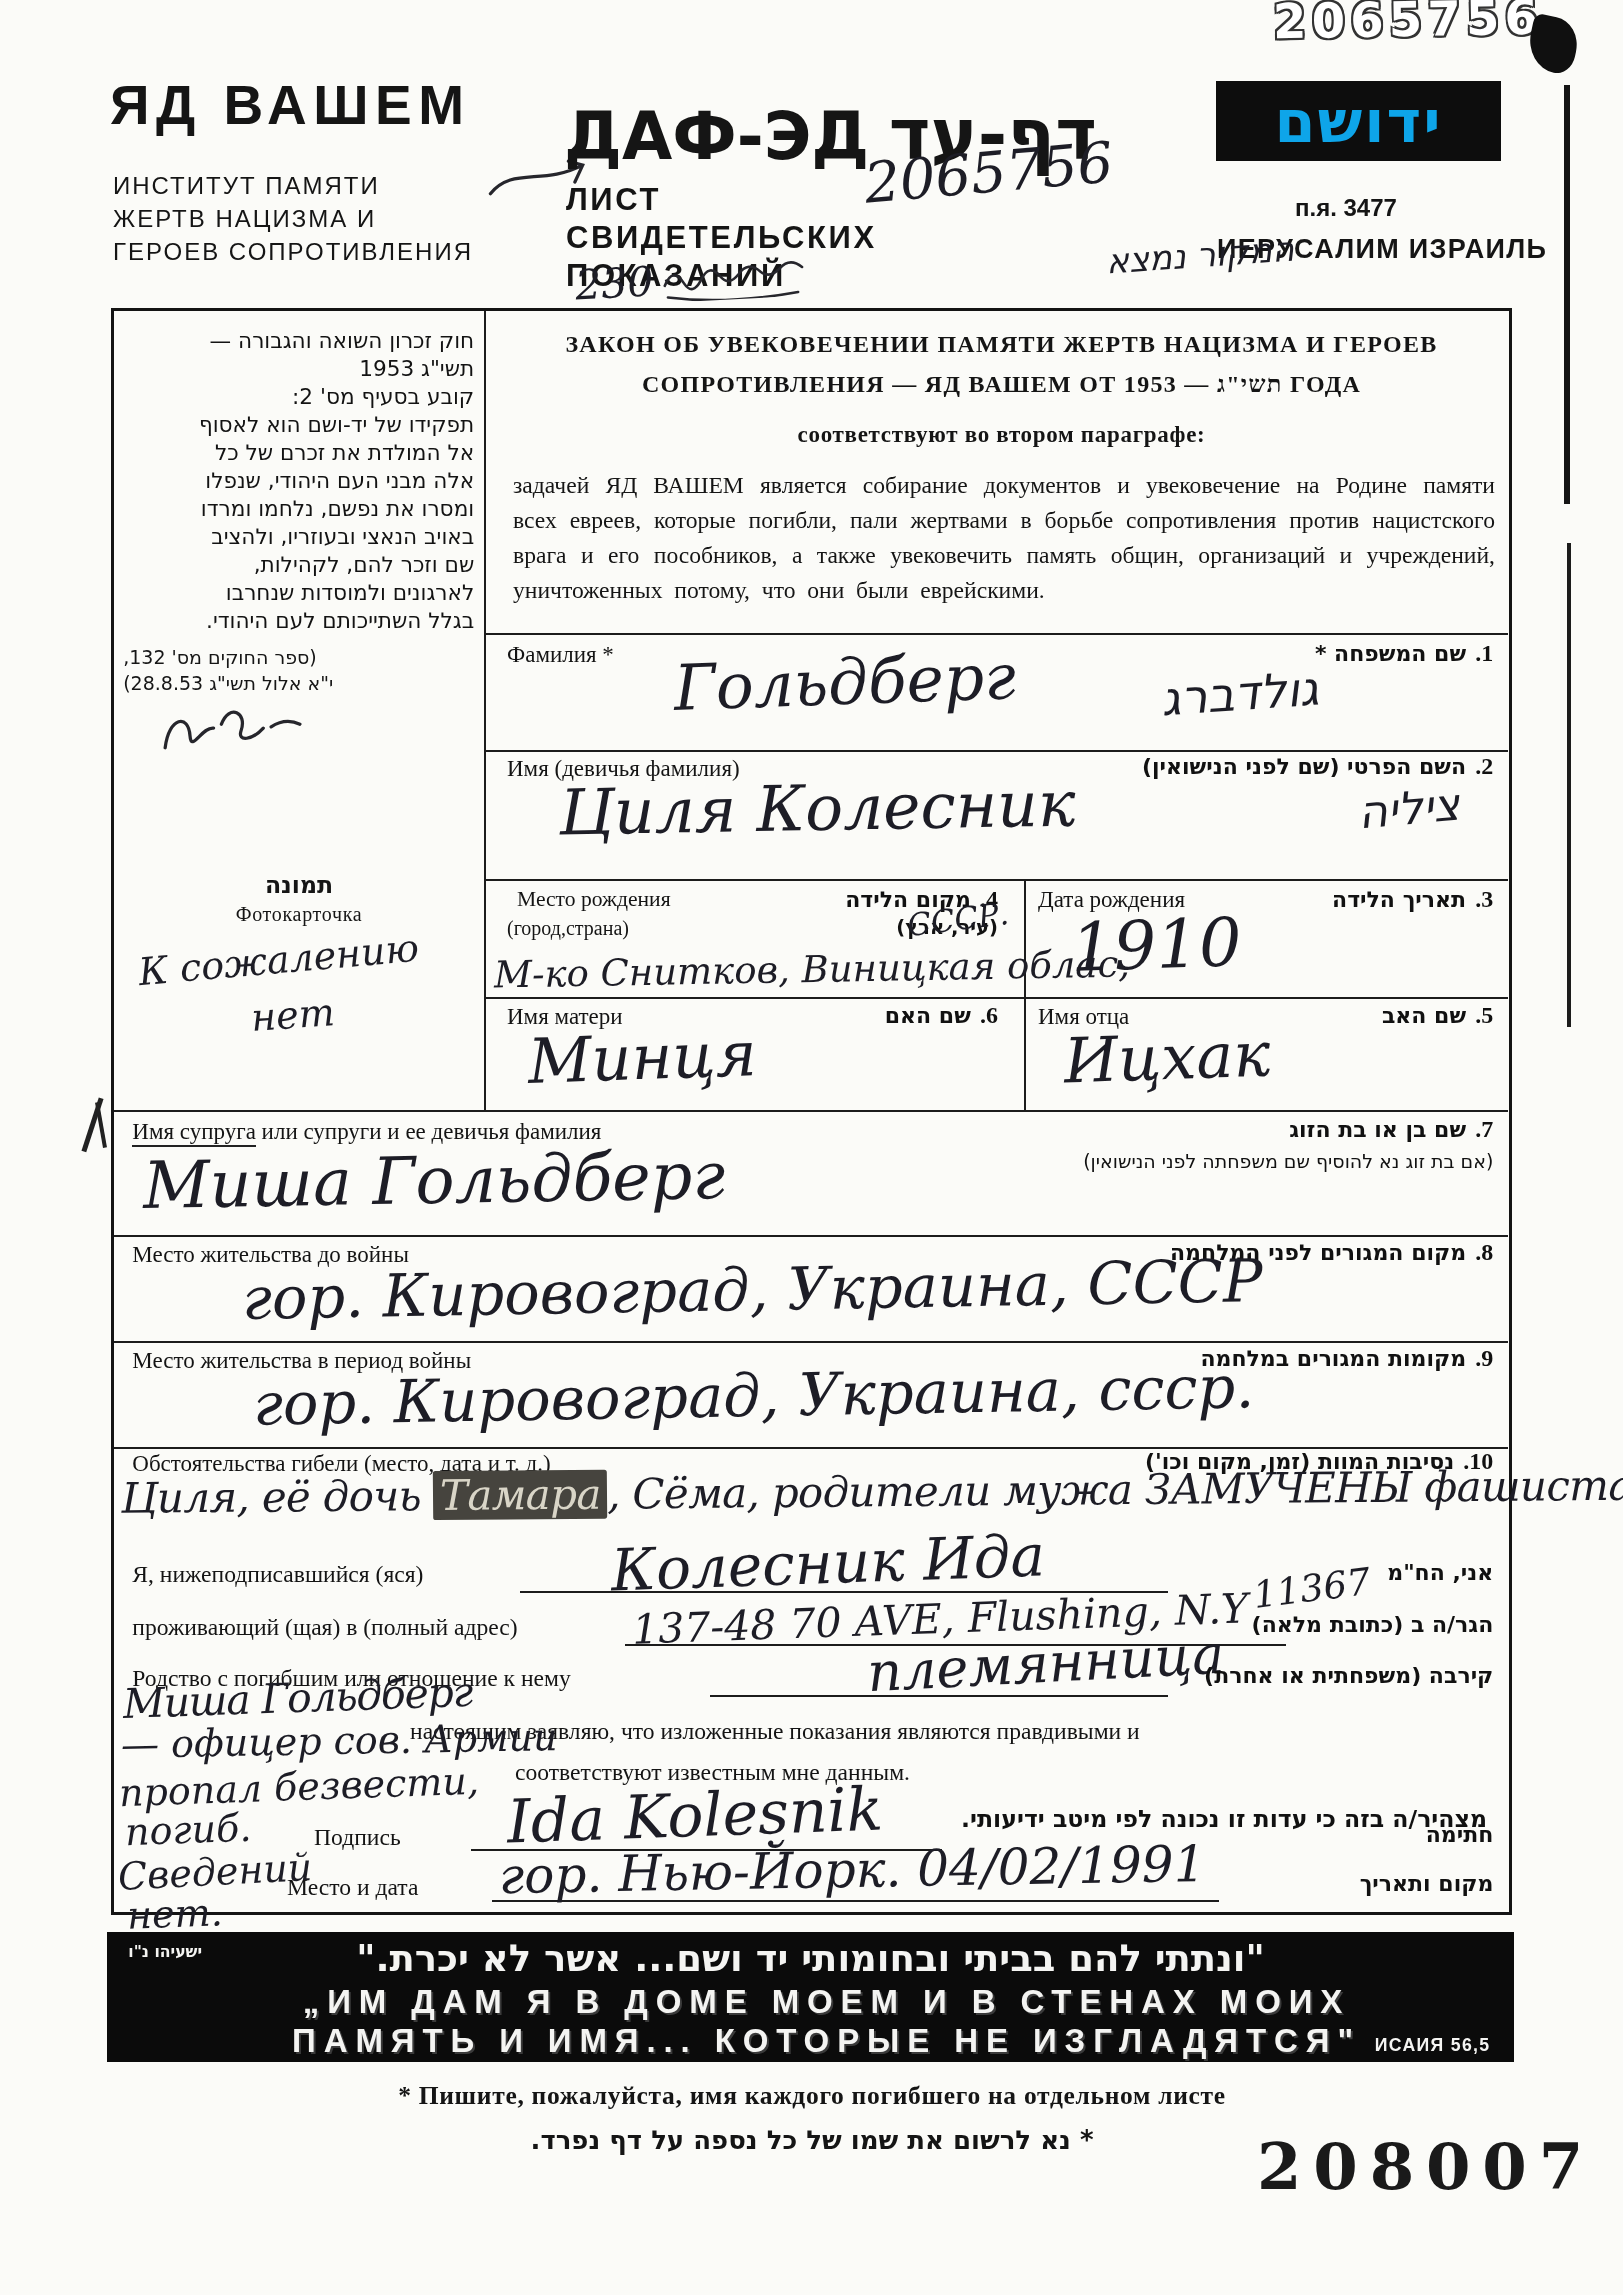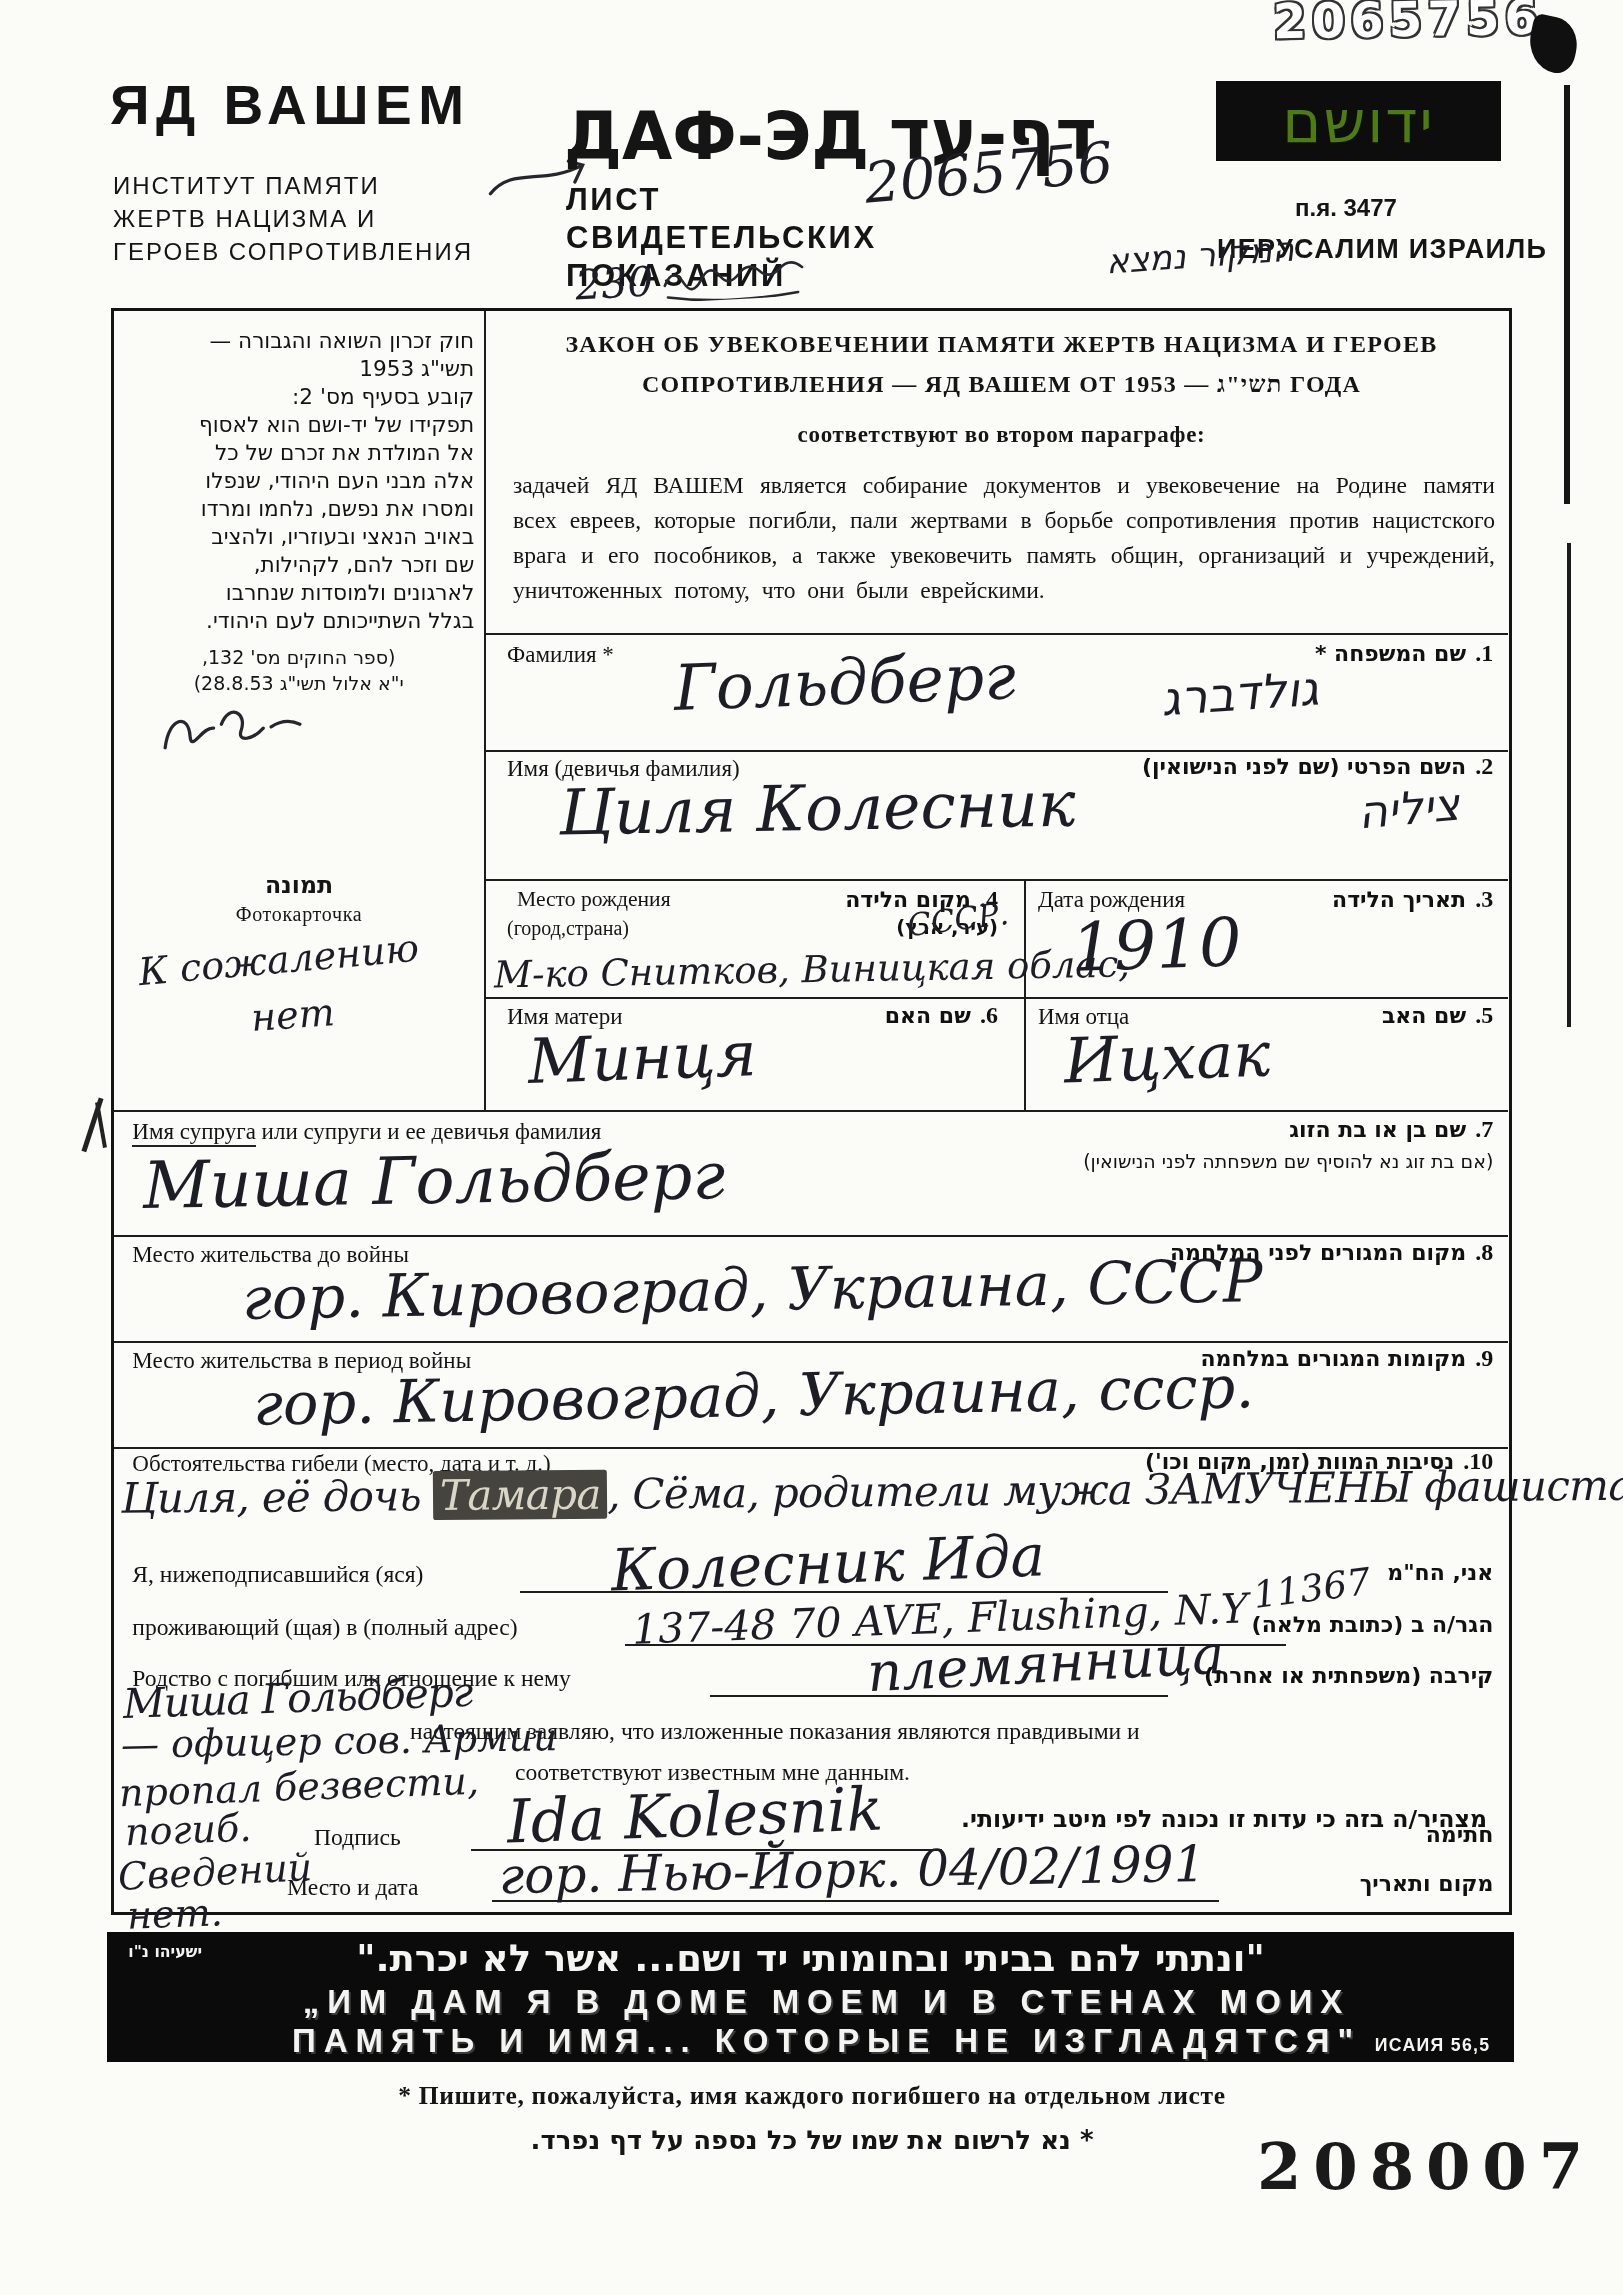--- a/index.html
+++ b/index.html
@@ -12,21 +12,21 @@
   .lblru{position:absolute;font-family:"Liberation Serif",serif;font-size:23px;color:#141414;white-space:nowrap;}
   .lblhe{position:absolute;display:flex;direction:rtl;gap:9.2px;align-items:baseline;
          font-family:"DejaVu Sans",sans-serif;font-weight:700;font-size:22px;color:#111;white-space:nowrap;}
   .num{direction:ltr;unicode-bidi:isolate;font-family:"Liberation Serif",serif;font-weight:700;font-size:24px;}
   .hline{position:absolute;height:2px;background:#1c1c1c;}
   .vline{position:absolute;width:2px;background:#1c1c1c;}
   .heb{font-family:"DejaVu Sans",sans-serif;direction:rtl;}
   .lawline{font-family:"DejaVu Sans",sans-serif;font-size:21.6px;line-height:28px;direction:rtl;
            text-align:right;color:#131313;}
   .lawref{font-family:"DejaVu Sans",sans-serif;font-size:19px;line-height:25.5px;direction:rtl;
-          text-align:center;color:#161616;}
+          text-align:left;color:#161616;}
   .introhead{position:absolute;left:380px;width:1015px;text-align:center;font-weight:700;
              font-size:24px;letter-spacing:1.3px;font-family:"Liberation Serif",serif;}
   .mark{background:#46443e;color:#d9d5c7;padding:0 6.5px;border-radius:2.6px;}
   .banner{position:absolute;left:107px;top:1932px;width:1407px;height:130px;background:#0b0b0b;color:#f4f4f2;}
   .banner-ru{position:absolute;left:16px;width:100%;text-align:center;font-family:"Liberation Sans",sans-serif;
              font-weight:700;font-size:33px;letter-spacing:7.9px;text-shadow:2px 2px 0 #3a3a3a;white-space:nowrap;}
   .outline-num{color:#ffffff;font-family:"DejaVu Sans",sans-serif;font-weight:800;
                text-shadow:-2px -2px 0 #333,2px -2px 0 #333,-2px 2px 0 #333,2px 2px 0 #333,0 2px 0 #333,2px 0 0 #333;}
   .u1{border-bottom:2px solid #222;padding-bottom:1.3px;}
   svg.scrawl{position:absolute;overflow:visible;}
@@ -64,21 +64,21 @@
   <div class="abs" style="left:575px;top:257px;display:flex;align-items:center;gap:6.5px;transform:rotate(-3deg);">
     <span class="hw" style="position:static;font-size:41px;">230</span>
     <svg width="203" height="43" viewBox="0 0 310 66">
       <path d="M6,40 q14,-30 30,-2 q12,20 26,-4 q14,-26 30,-4 q12,16 28,-2 q16,-20 34,-2 q14,12 30,-4 q16,-16 34,0 M10,58 q90,16 200,2" stroke="#26262c" stroke-width="4" fill="none" stroke-linecap="round"></path>
     </svg>
   </div>
 
   <div class="abs outline-num" style="left:1273px;top:-9.2px;font-size:48px;letter-spacing:5.2px;transform:rotate(-1deg);">2065756</div>
 
   <div class="abs" style="left:1216px;top:81px;width:285px;height:80px;background:#0d0d0d;display:flex;align-items:center;justify-content:center;">
-    <span class="heb" style="color:#4d7c0f;font-size:59px;font-weight:400;letter-spacing:2px;">ידושם</span>
+    <span class="heb" style="color:#0ea5e9;font-size:59px;font-weight:700;letter-spacing:2px;">ידושם</span>
   </div>
 
   <div class="abs" style="left:1295px;top:194px;font-family:'Liberation Sans',sans-serif;font-size:24px;font-weight:700;">п.я. 3477</div>
 
   <div class="abs" style="left:1217px;top:234px;font-family:'Liberation Sans',sans-serif;font-size:27px;font-weight:700;letter-spacing:1.3px;">ИЕРУСАЛИМ ИЗРАИЛЬ</div>
 
   <div class="hw hwhe" style="left:1106px;top:238px;font-size:34px;transform:rotate(-4deg);z-index:3;">המקור נמצא</div>
 
   <div class="abs" style="left:111px;top:308px;width:1401px;height:1607px;border:3.3px solid #141414;box-sizing:border-box;">
 

